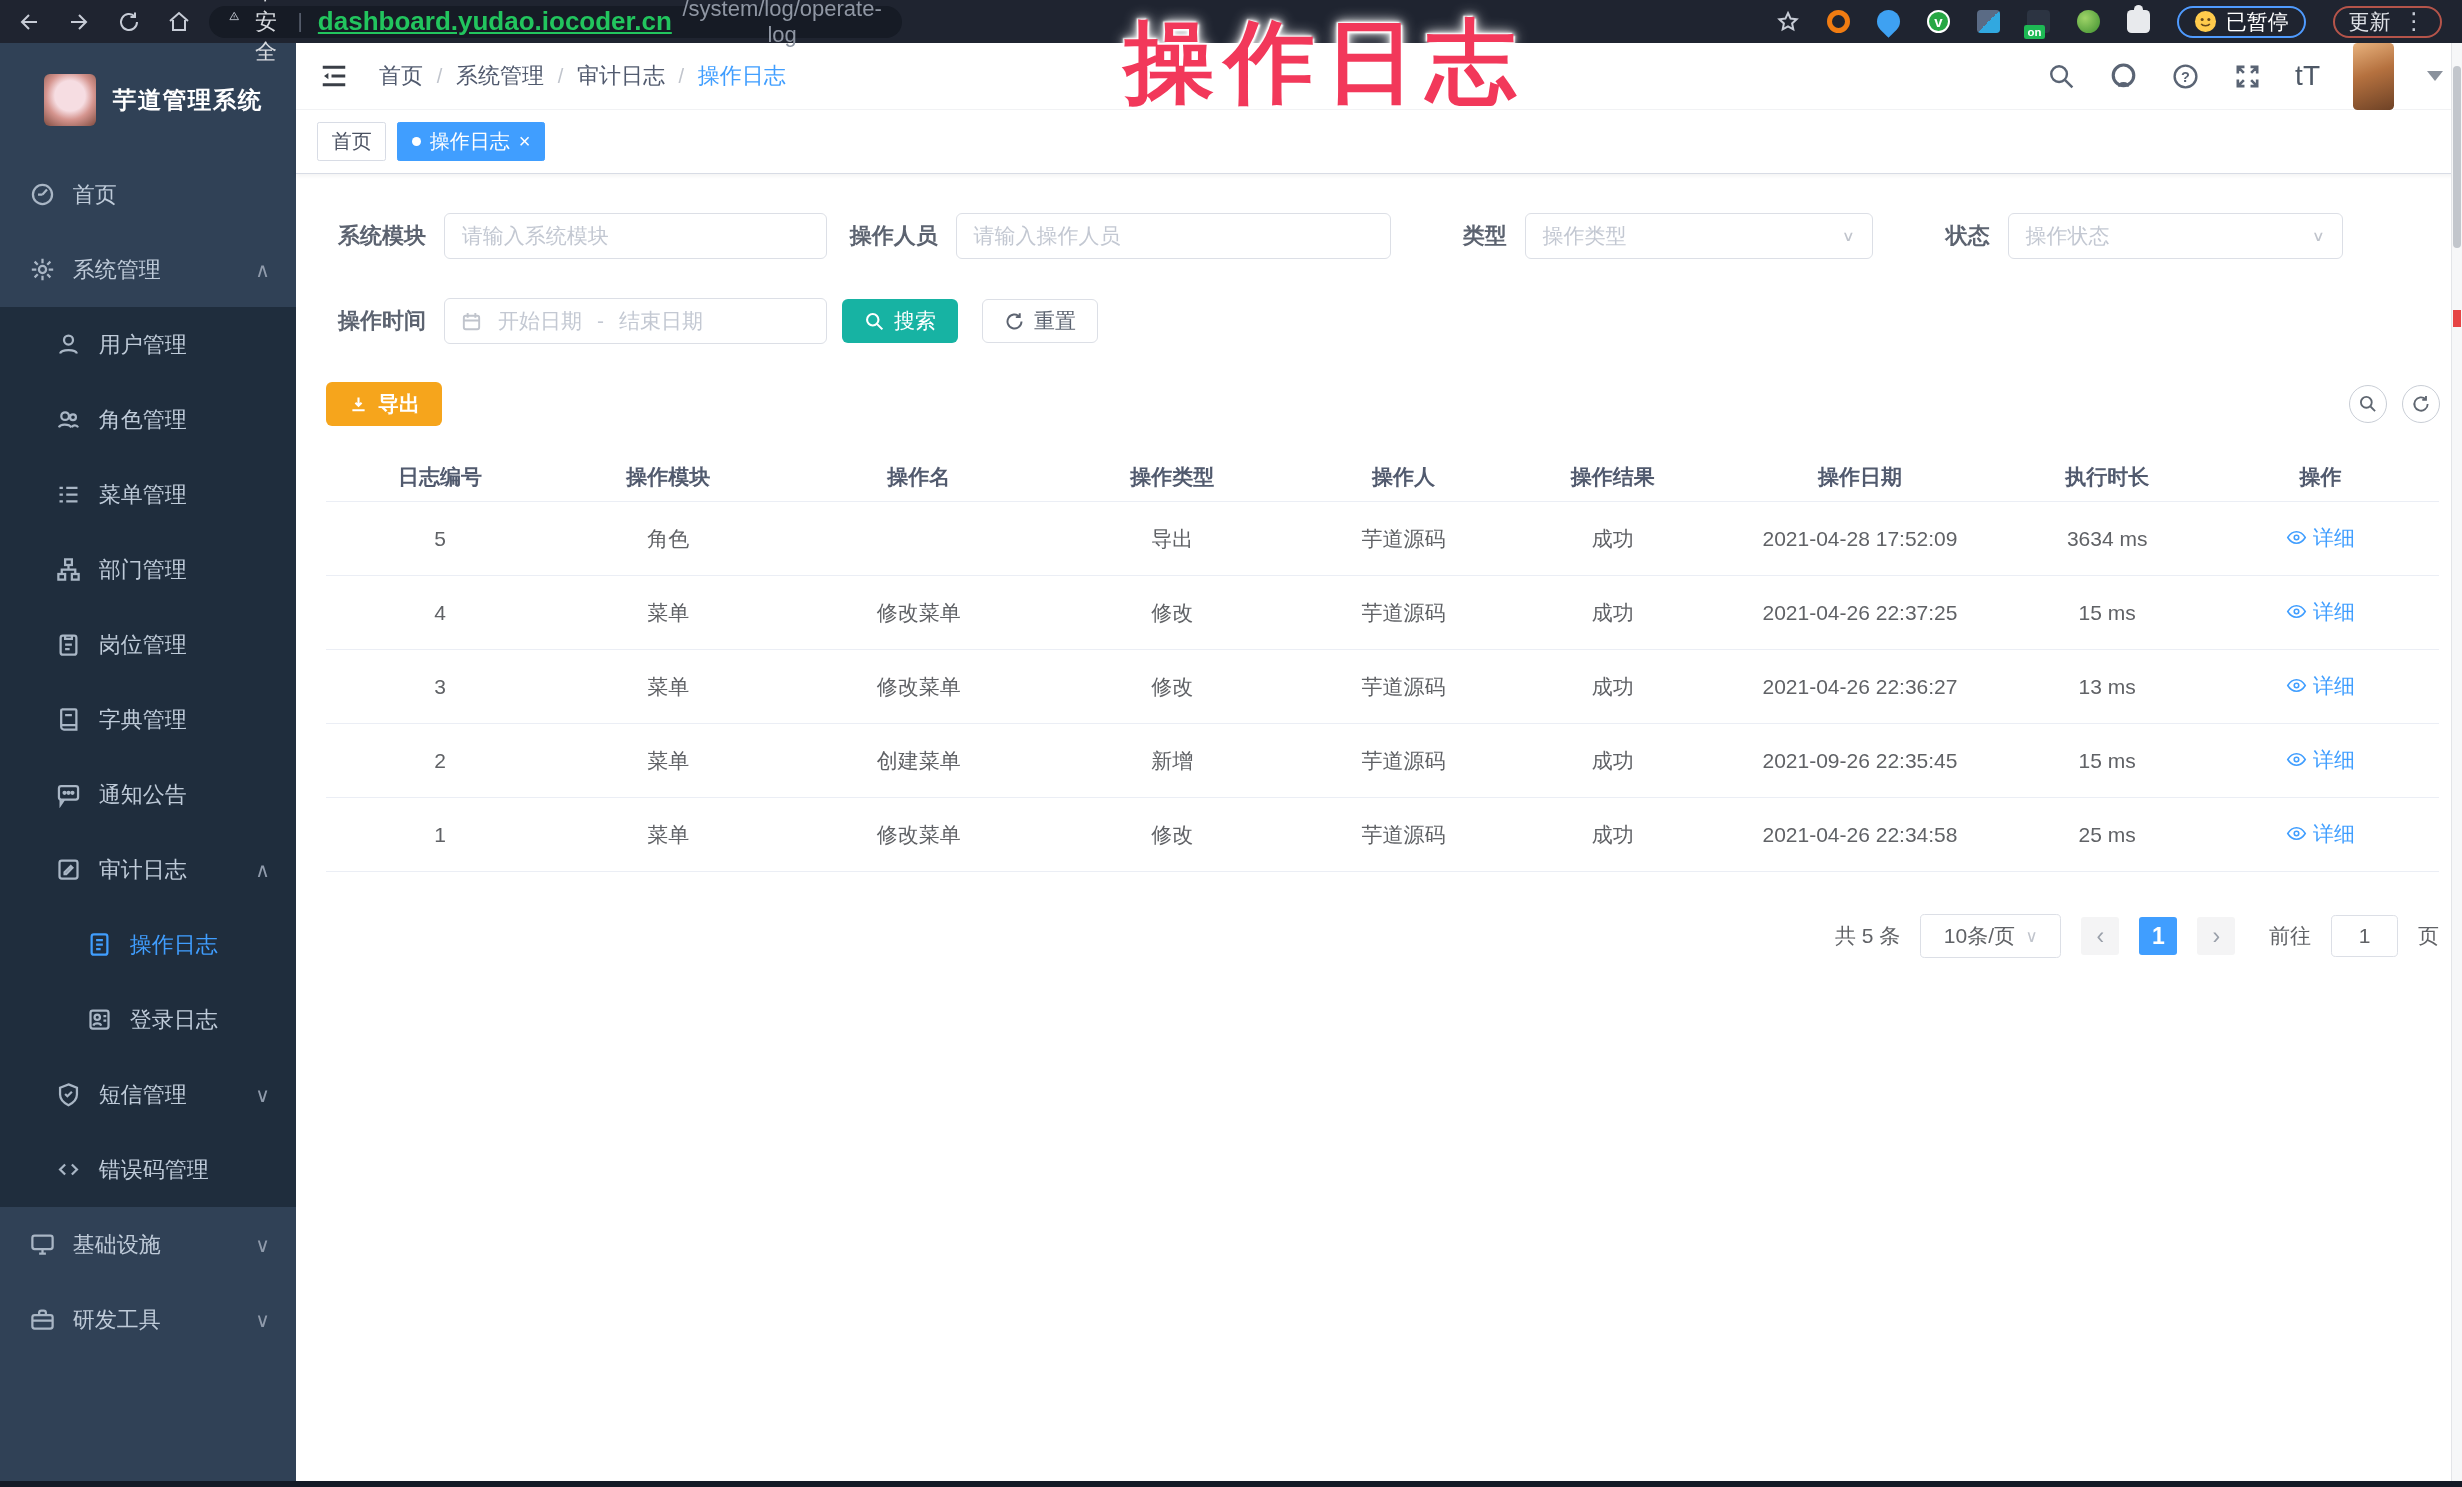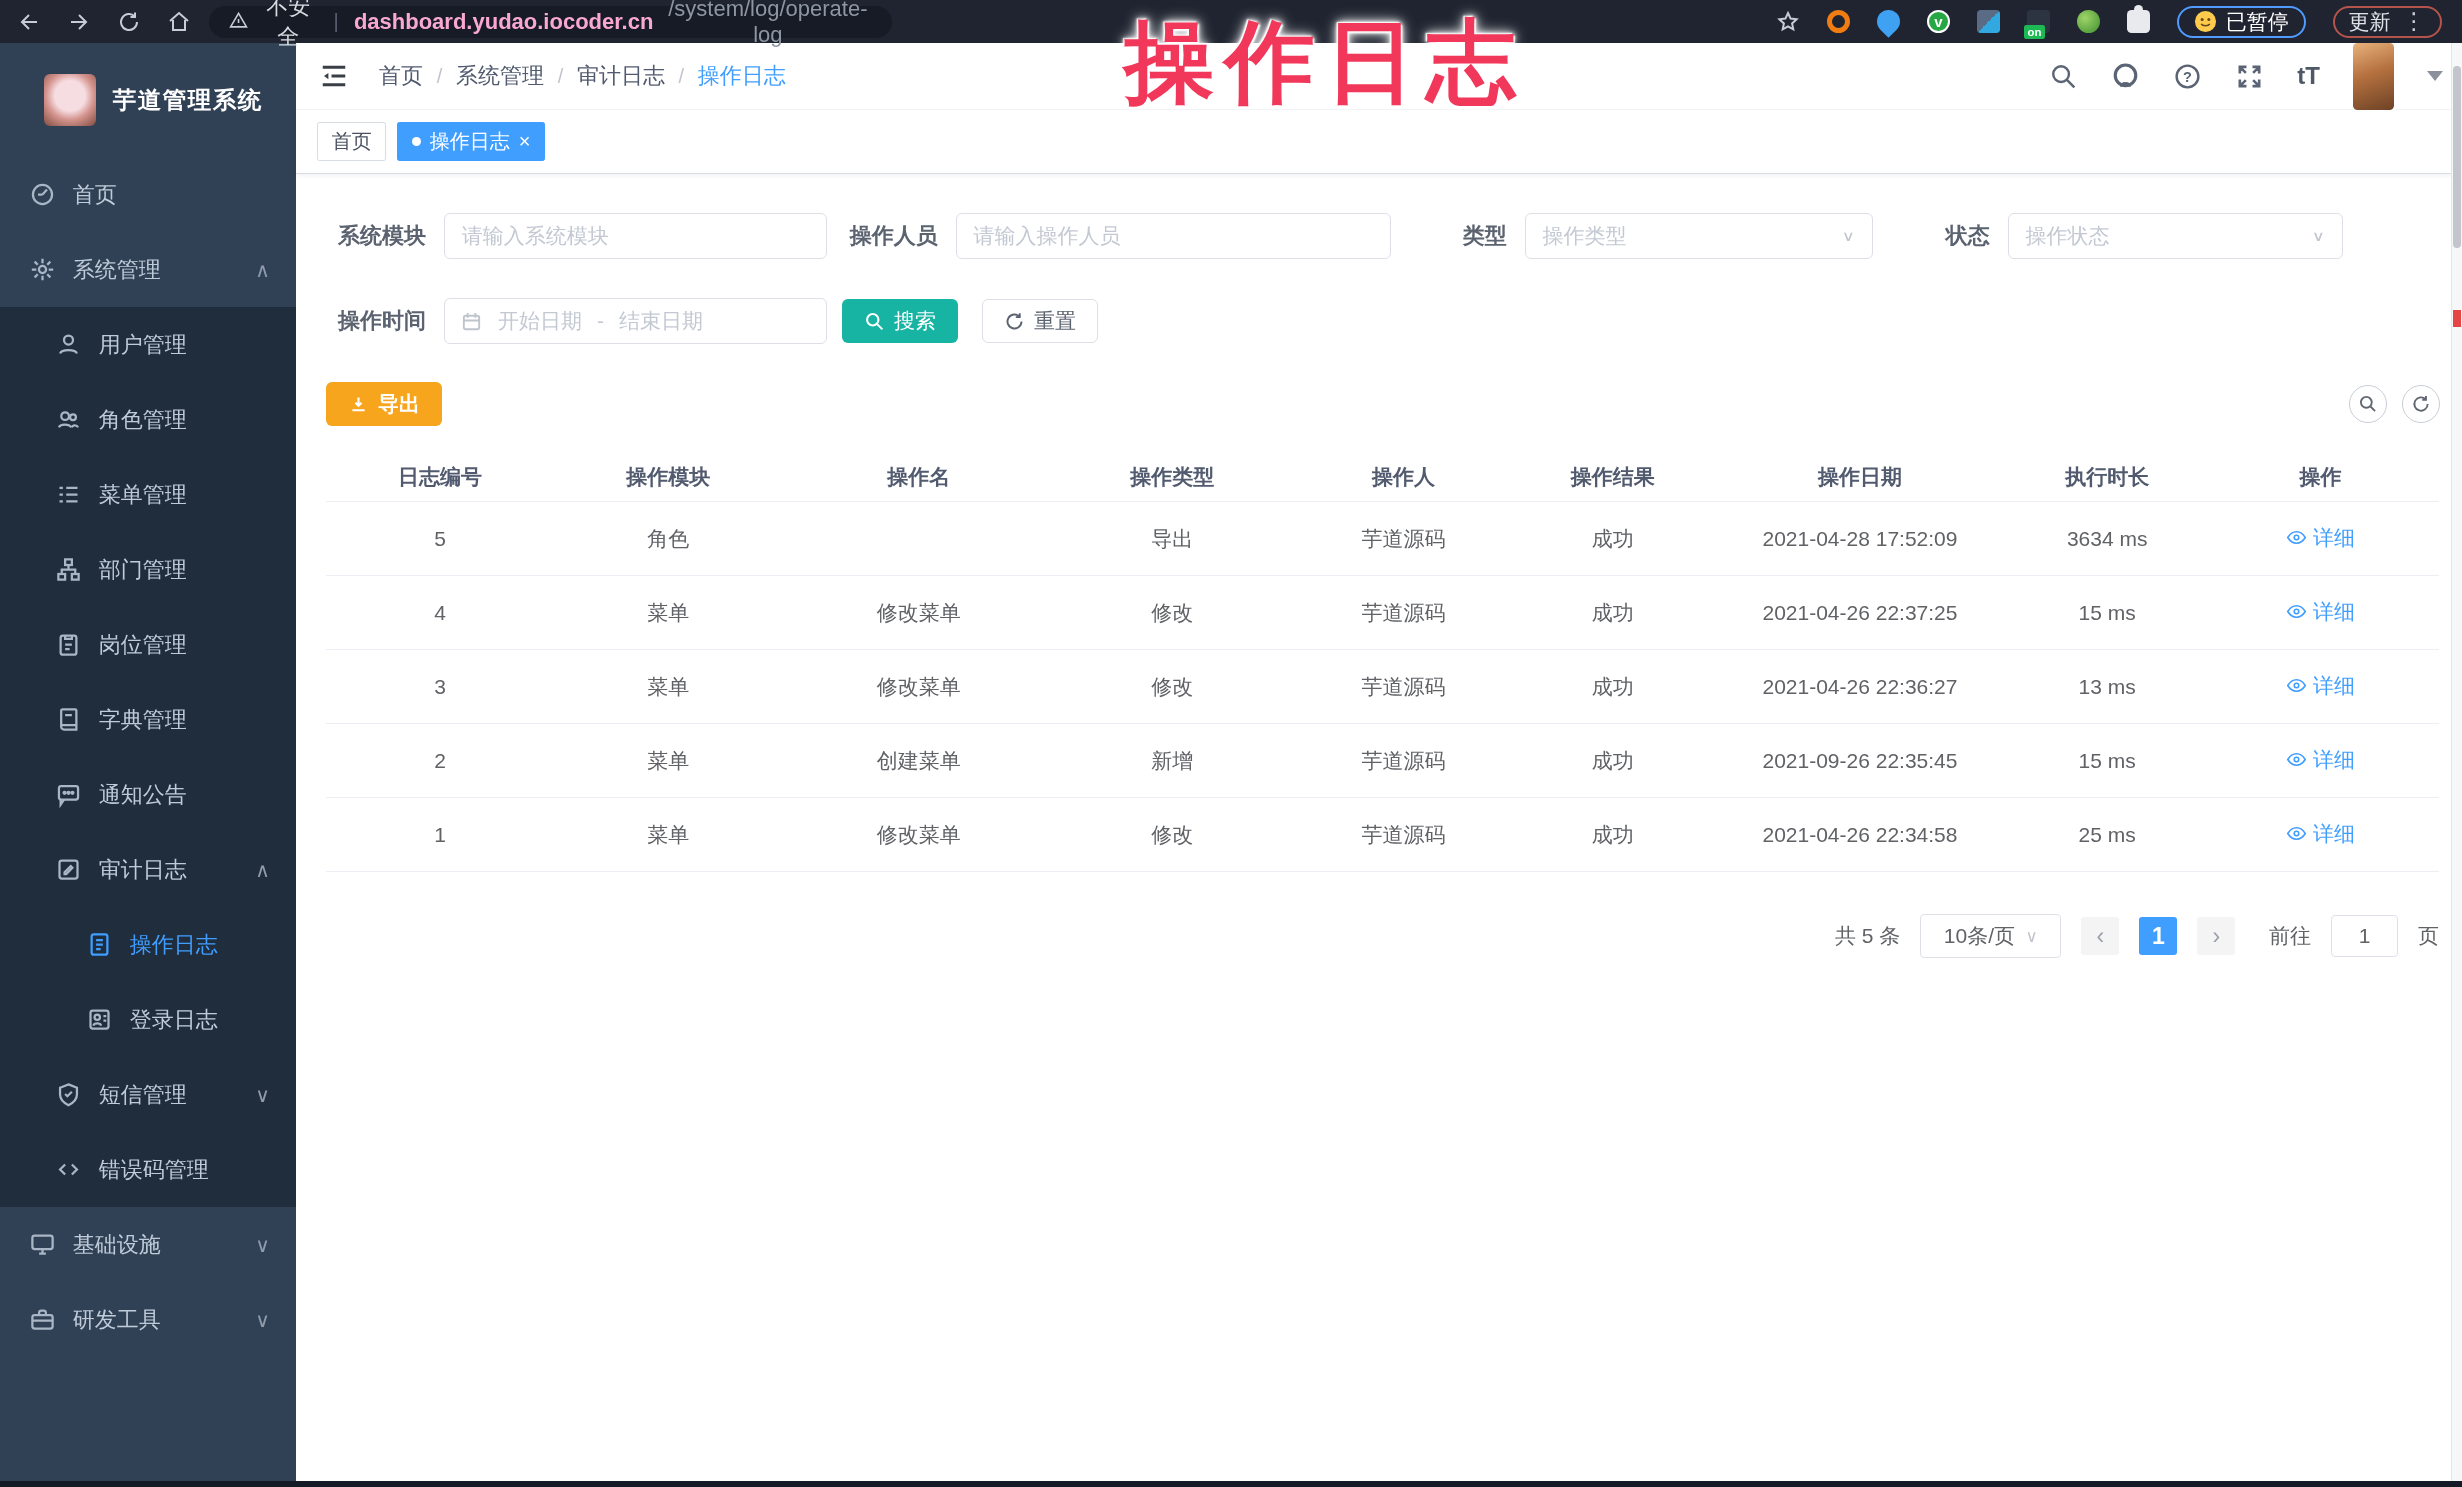--- a/index.html
+++ b/index.html
@@ -10,21 +10,21 @@
   
   .chrome { position:absolute; left:0; top:0; width:2462px; height:43px; background:#1f2430;
     display:flex; align-items:center; z-index:5;text-align:center; }
   .chrome .navbtns { display:flex; align-items:center; gap:26px; padding:0 18px 0 16.7px; }
   .cicon { width:24px; height:24px; color:#c7ccd6; }
   .addr { height:32px; flex:0 0 683px; background:#161b25; border-radius:16px; display:flex;
     align-items:center; padding:0 20px; gap:10.6px; }
   .addr .warn { width:21px; height:21px; color:#c7ccd6; }
   .addr .sec { color:#d8dbe0; font-size:22px; }
   .addr .sep { color:#5a6170; font-size:20px; margin:0 4.6px; }
-  .addr .dom { color:#f9a8d4; font-size:22px; font-weight:700; }
+  .addr .dom { color:#22c55e; font-size:26px; font-weight:700;text-decoration:underline; }
   .addr .path { color:#8f96a3; font-size:22px; }
   .chrome .right { margin-left:auto; display:flex; align-items:center; gap:27px; padding-right:20px; }
   .ext { width:23px; height:23px; border-radius:50%; position:relative; flex:0 0 auto; }
   .ext.ring-orange { border:5.3px solid #f07c12; background:transparent; }
   .ext.pin-blue { border-radius:50% 50% 50% 0; background:#3ea1f2; transform:rotate(-45deg); }
   .ext.green-v { background:#27a744; border:2.3px solid #fff; color:#fff; font-size:15px; font-weight:700;
     display:flex; align-items:center; justify-content:center; border-radius:50%; }
   .ext.cube { background:linear-gradient(135deg,#5a6b85 50%,#31a8e0 50%); border-radius:3.8px; }
   .ext.stack { background:#2c3442; border-radius:3.8px; }
   .ext.stack::after { content:attr(data-badge); position:absolute; left:-3px; bottom:-6px; background:#1db954;
@@ -66,21 +66,21 @@
   .main { position:absolute; left:296px; top:0; width:2167px; height:1444px; background:#fff; }
   .navbar { height:67px; display:flex; align-items:center; padding:0 20px 0 23px; border-bottom:1.5px solid #f2f3f5; }
   .hamburger { width:30px; height:30px; color:#3a3f47; margin-right:30px; }
   .crumbs { display:flex; align-items:center; gap:13.7px; font-size:22px; }
   .crumb { color:#515a6e; display:flex; align-items:center; gap:13.7px; }
   .crumb::after { content:"/"; color:#c0c4cc; font-size:20px; }
   .crumb:last-child::after { content:""; }
   .crumb:last-child { color:#409eff; }
   .nav-right { margin-left:auto; display:flex; align-items:center; gap:33px; }
   .nico { width:29px; height:29px; color:#5a6474; }
-  .fontbtn { font-size:24px; color:#4e5866; font-weight:700; }
+  .fontbtn { font-size:28px; color:#4e5866; font-weight:400; }
   .avatar { width:41px; height:67px; border-radius:4.6px;
     background:linear-gradient(160deg,#e8b27d 0%,#b5713f 45%,#6e4226 100%); }
   .caret { width:0; height:0; border-left:8.3px solid transparent; border-right:8.3px solid transparent;
     border-top:10px solid #8a919c; }
 
   .tagsbar { height:64px; display:flex; align-items:center; gap:10.6px; padding:0 21px;
     border-bottom:1.5px solid #d8dce5; box-shadow:0 1.5px 4.6px rgba(0,0,0,.05); }
   .tag { height:39px; display:flex; align-items:center; gap:9px; padding:0 13.7px; font-size:20px;
     border:1.5px solid #d8dce5; background:#fff; color:#495060; border-radius:2.3px; cursor:pointer; }
   .tag.active { background:#409eff; border-color:#409eff; color:#fff; }

